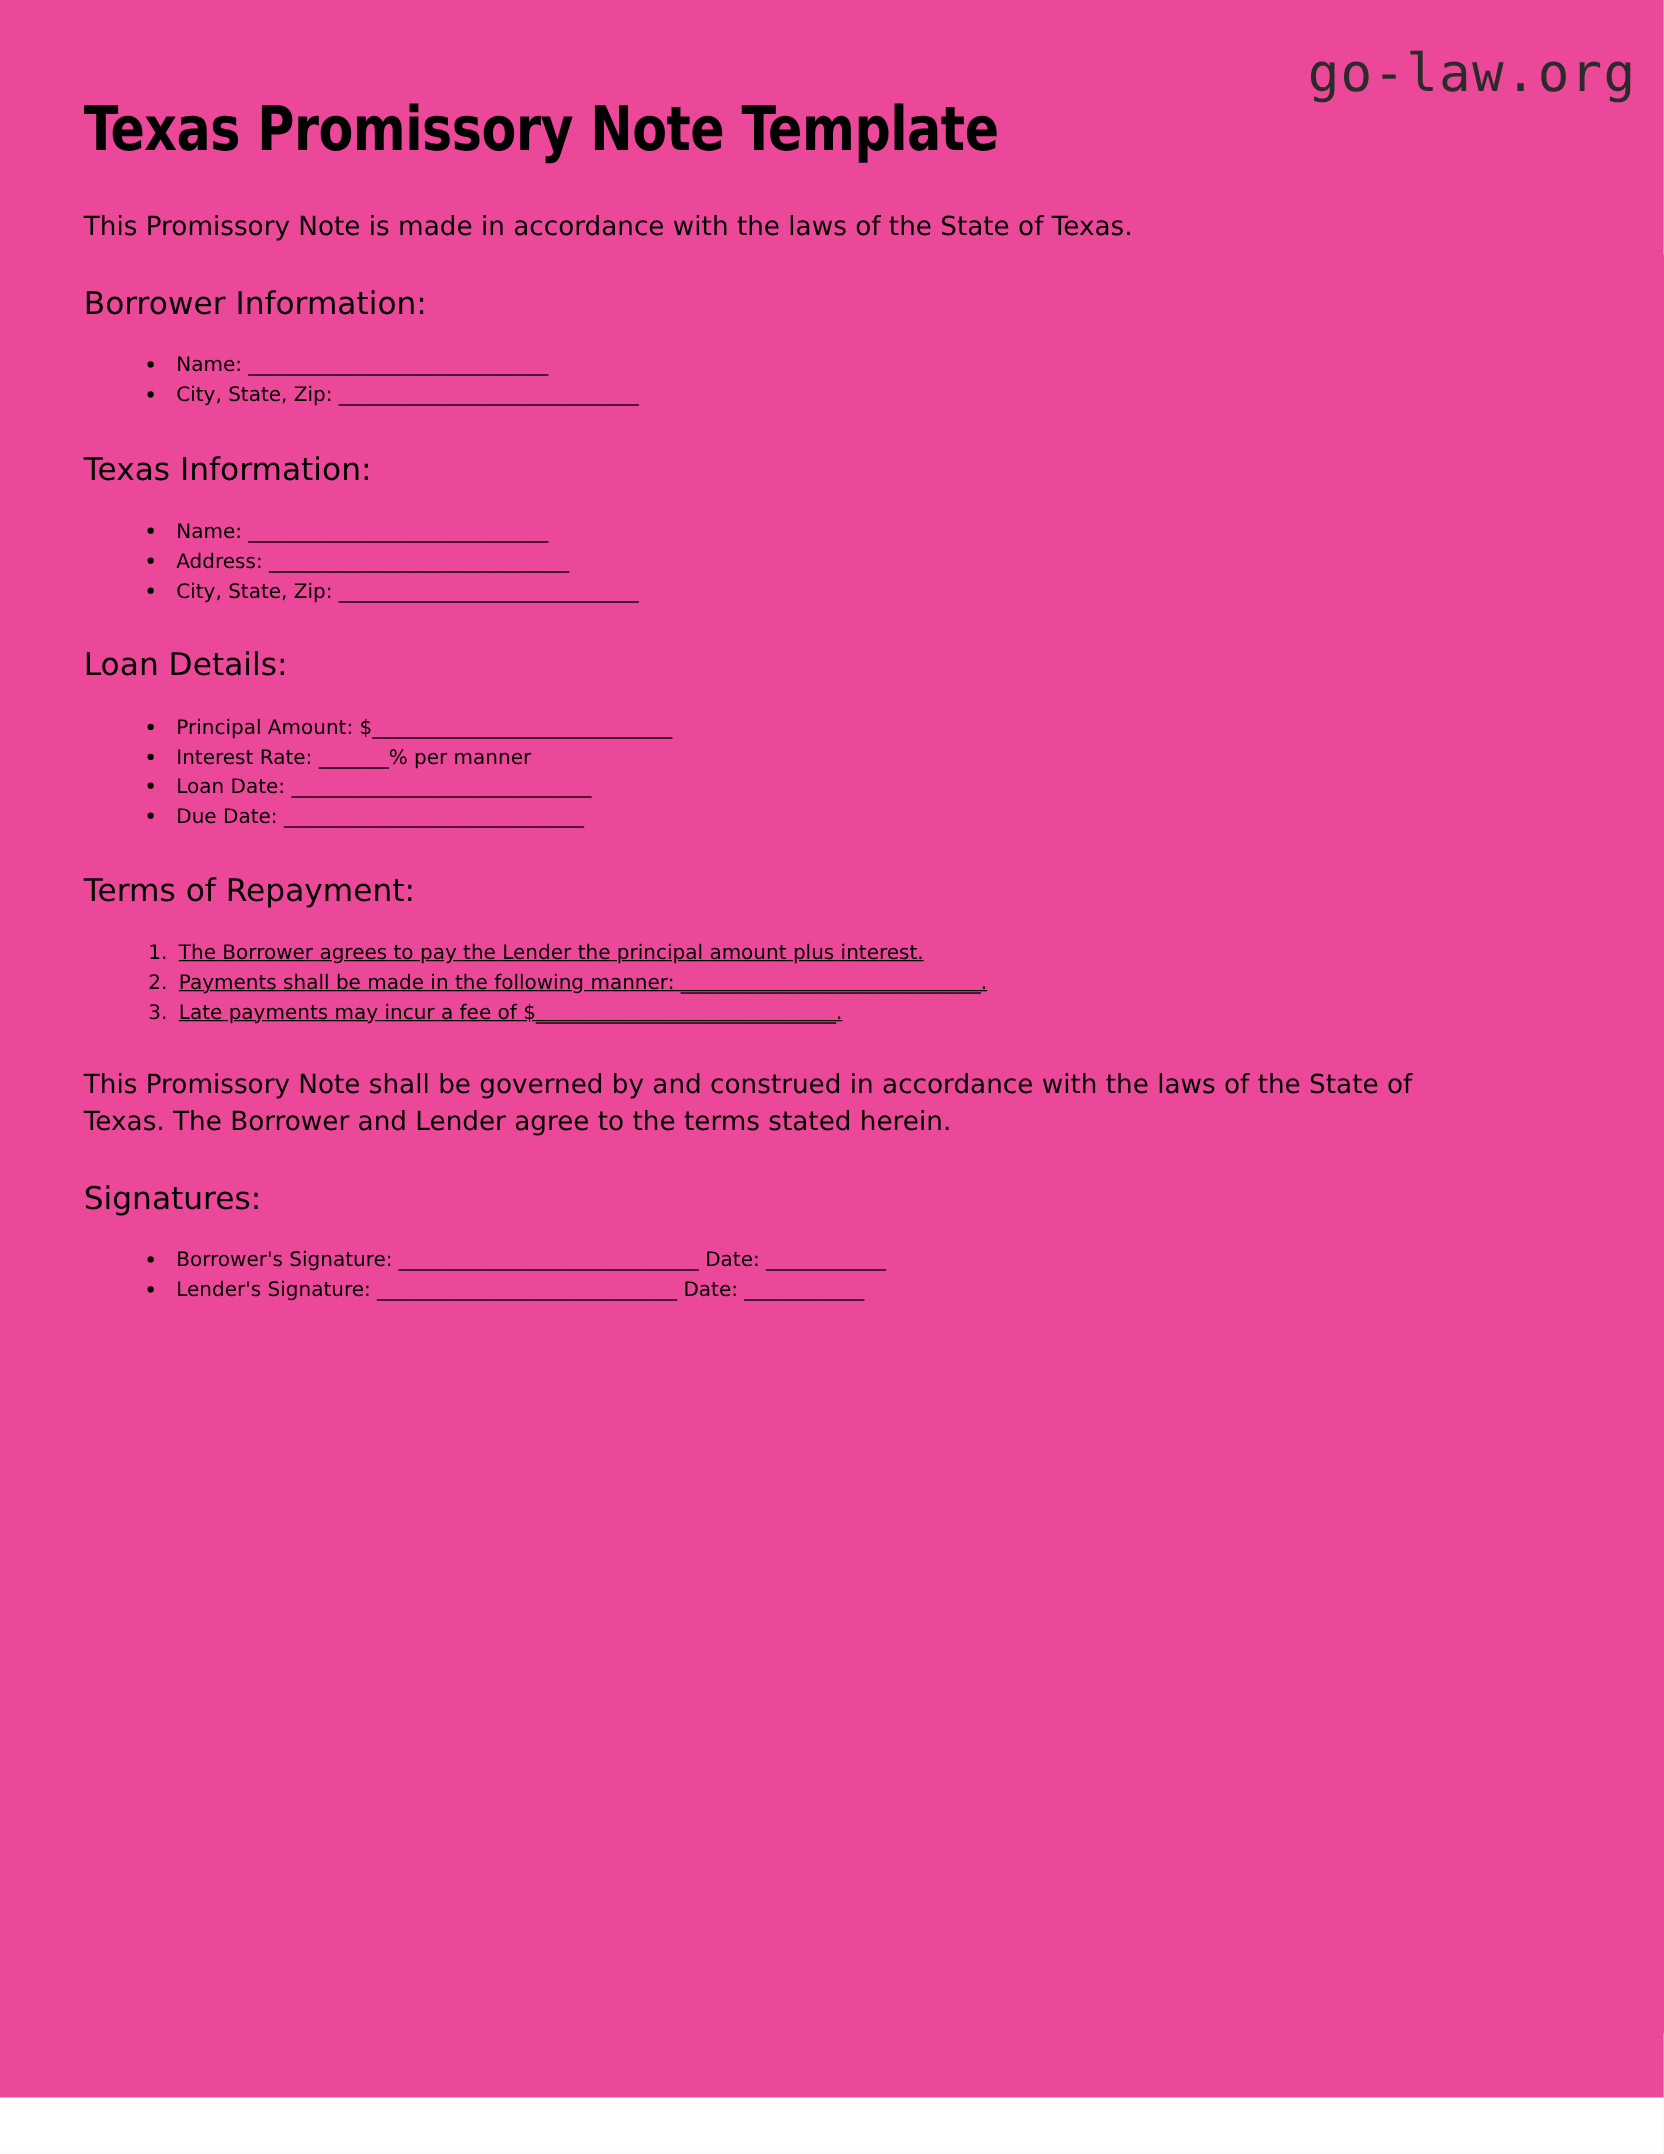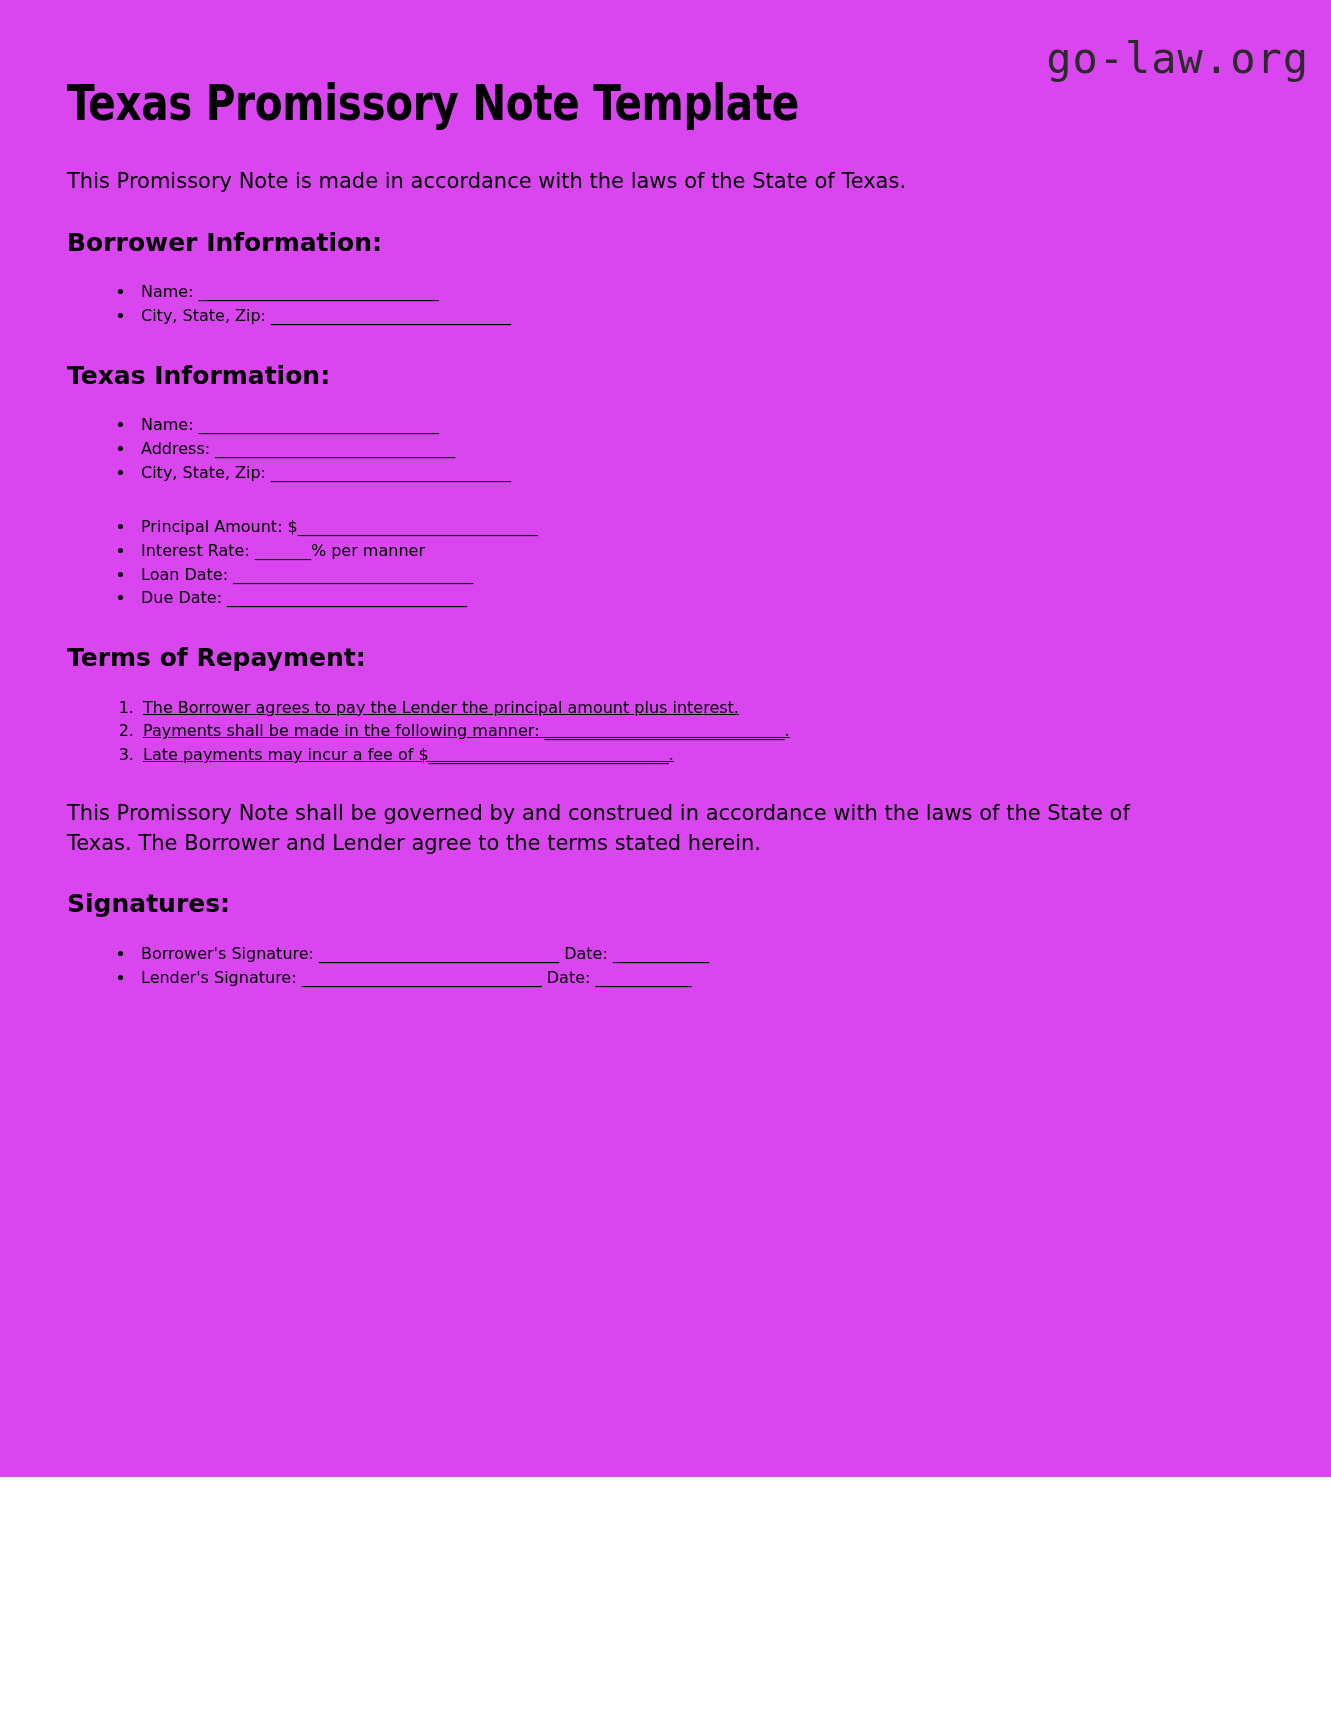--- a/index.html
+++ b/index.html
@@ -11,22 +11,22 @@
     width: 1331px;
     height: 1723px;
     font-family: "DejaVu Sans", sans-serif;
     color: #000000;
     position: relative;
     overflow: hidden;
   }
   .page {
     position: relative;
     width: 1331px;
-    height: 1477px;
-    background: #d946ef;
+    height: 1678px;
+    background: #ec4899;
     box-sizing: border-box;
     padding: 0;
   }
   .site-logo {
     position: absolute;
     top: 38px;
     right: 22px;
     font-family: "DejaVu Sans Mono", monospace;
     font-size: 42px;
     letter-spacing: 1px;
@@ -52,21 +52,21 @@
     transform-origin: left center;
   }
   p.intro, p.body-para {
     font-size: 21px;
     line-height: 1.42;
     margin: 0 0 30px 0;
     font-weight: 400;
   }
   h2.section-heading {
     font-size: 25px;
-    font-weight: bold;
+    font-weight: normal;
     margin: 0 0 22px 0;
     line-height: 1.3;
   }
   ul.doc-list, ol.doc-list {
     margin: 0 0 32px 0;
     padding-left: 68px;
     list-style-position: outside;
   }
   ul.doc-list { list-style-type: disc; }
   ol.doc-list { list-style-type: decimal; padding-left: 72px; }
@@ -98,20 +98,21 @@
       <li>City, State, Zip: ______________________________</li>
     </ul>
 
     <h2 class="section-heading">Texas Information:</h2>
     <ul class="doc-list">
       <li>Name: ______________________________</li>
       <li>Address: ______________________________</li>
       <li>City, State, Zip: ______________________________</li>
     </ul>
 
+    <h2 class="section-heading">Loan Details:</h2>
     <ul class="doc-list">
       <li>Principal Amount: $______________________________</li>
       <li>Interest Rate: _______% per manner</li>
       <li>Loan Date: ______________________________</li>
       <li>Due Date: ______________________________</li>
     </ul>
 
     <h2 class="section-heading">Terms of Repayment:</h2>
     <ol class="doc-list">
       <li>The Borrower agrees to pay the Lender the principal amount plus interest.</li>

